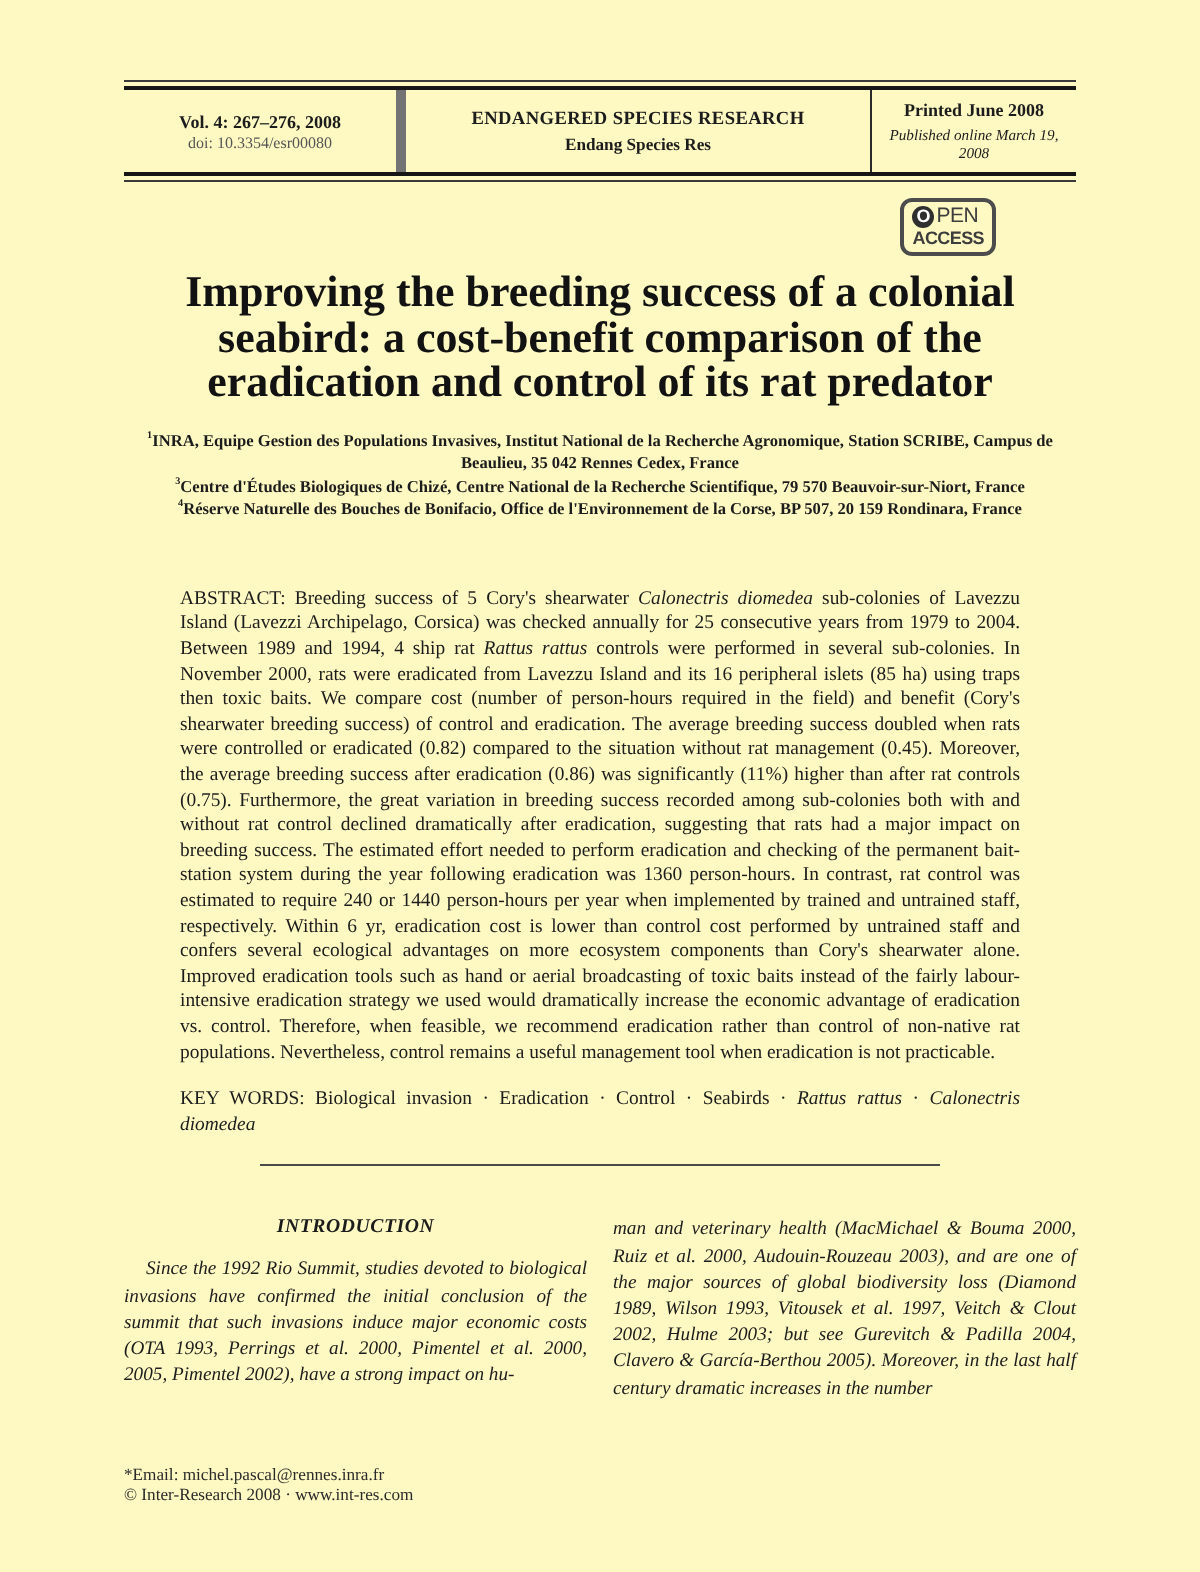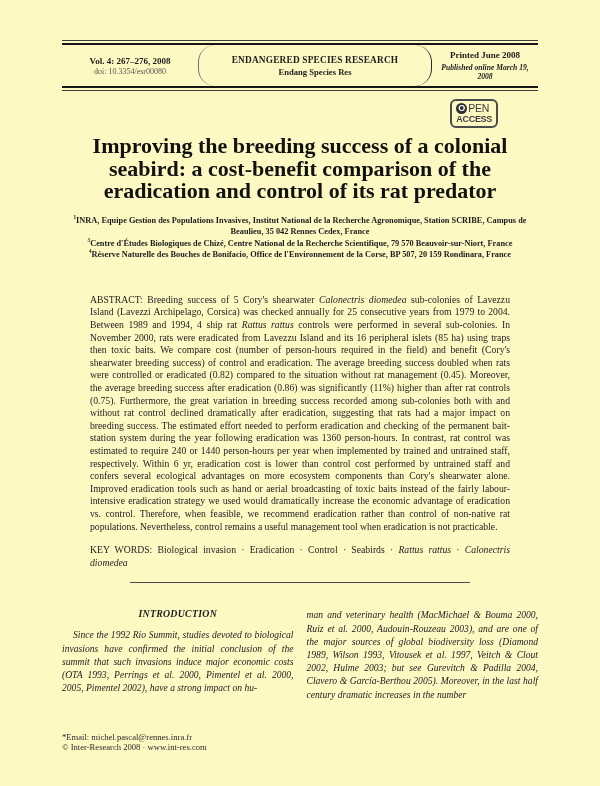--- a/index.html
+++ b/index.html
@@ -12,28 +12,28 @@
   
   .rule-thin{height:1px;background:#3a3a3a;}
   .rule-thin.top{margin-bottom:2px;}
   .rule-thin.bottom{margin-top:2px;}
   .masthead-row{
     display:flex;border-top:2.5px solid #161616;border-bottom:2.5px solid #161616;
     align-items:stretch;
   }
   .mh-cell{padding:5px 4px;display:flex;flex-direction:column;justify-content:center;text-align:center;}
   .mh-cell.c-left{width:128px;}
-  .mh-cell.c-center{width:224px;border-left:1px solid #737373;border-right:1px solid #2a2a2a;border-radius:17px;}
+  .mh-cell.c-center{width:224px;border-left:5px solid #737373;border-right:1px solid #2a2a2a;}
   .mh-cell.c-right{flex:1;}
   .mh-vol{font-weight:bold;font-size:9px;}
   .mh-doi{font-size:8px;color:#555;margin-top:1px;}
   .mh-journal{font-weight:bold;font-size:9.3px;letter-spacing:.2px;}
   .mh-abbrev{font-weight:bold;font-size:8.6px;margin-top:2px;}
   .mh-printed{font-weight:bold;font-size:9px;}
-  .mh-pub{font-weight:bold;font-style:italic;font-size:7.6px;margin-top:3px;}
+  .mh-pub{font-weight:normal;font-style:italic;font-size:7.6px;margin-top:3px;}
   
   .oa-row{display:flex;justify-content:flex-end;padding-right:40px;margin-top:8px;}
   .oa-badge{
     border:2px solid #4c4c4c;border-radius:6px;padding:2px 4px 2px;
     font-family:"Liberation Sans",sans-serif;color:#3d3d3d;text-align:left;line-height:1;
   }
   .oa-line1{display:flex;align-items:center;}
   .oa-o{
     display:inline-block;width:11px;height:11px;background:#2f2f2f;color:#fff;
     border-radius:50%;text-align:center;line-height:11px;font-size:9px;font-weight:bold;margin-right:1px;

